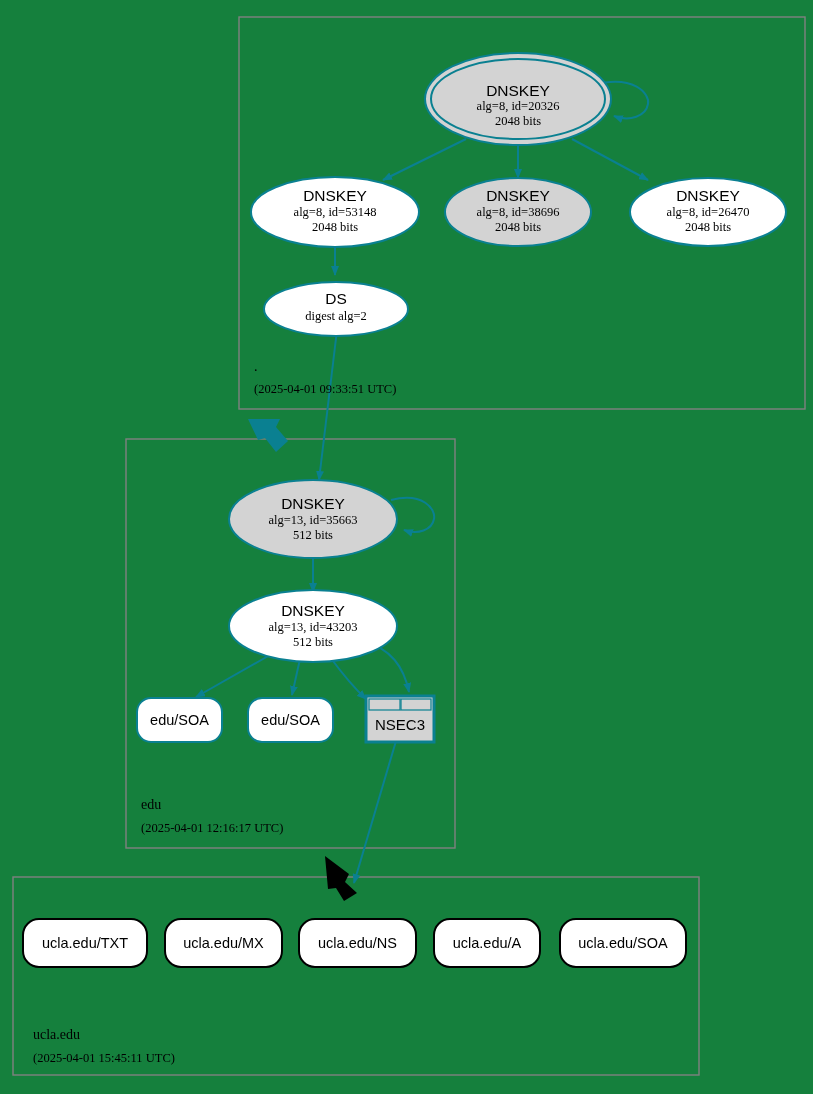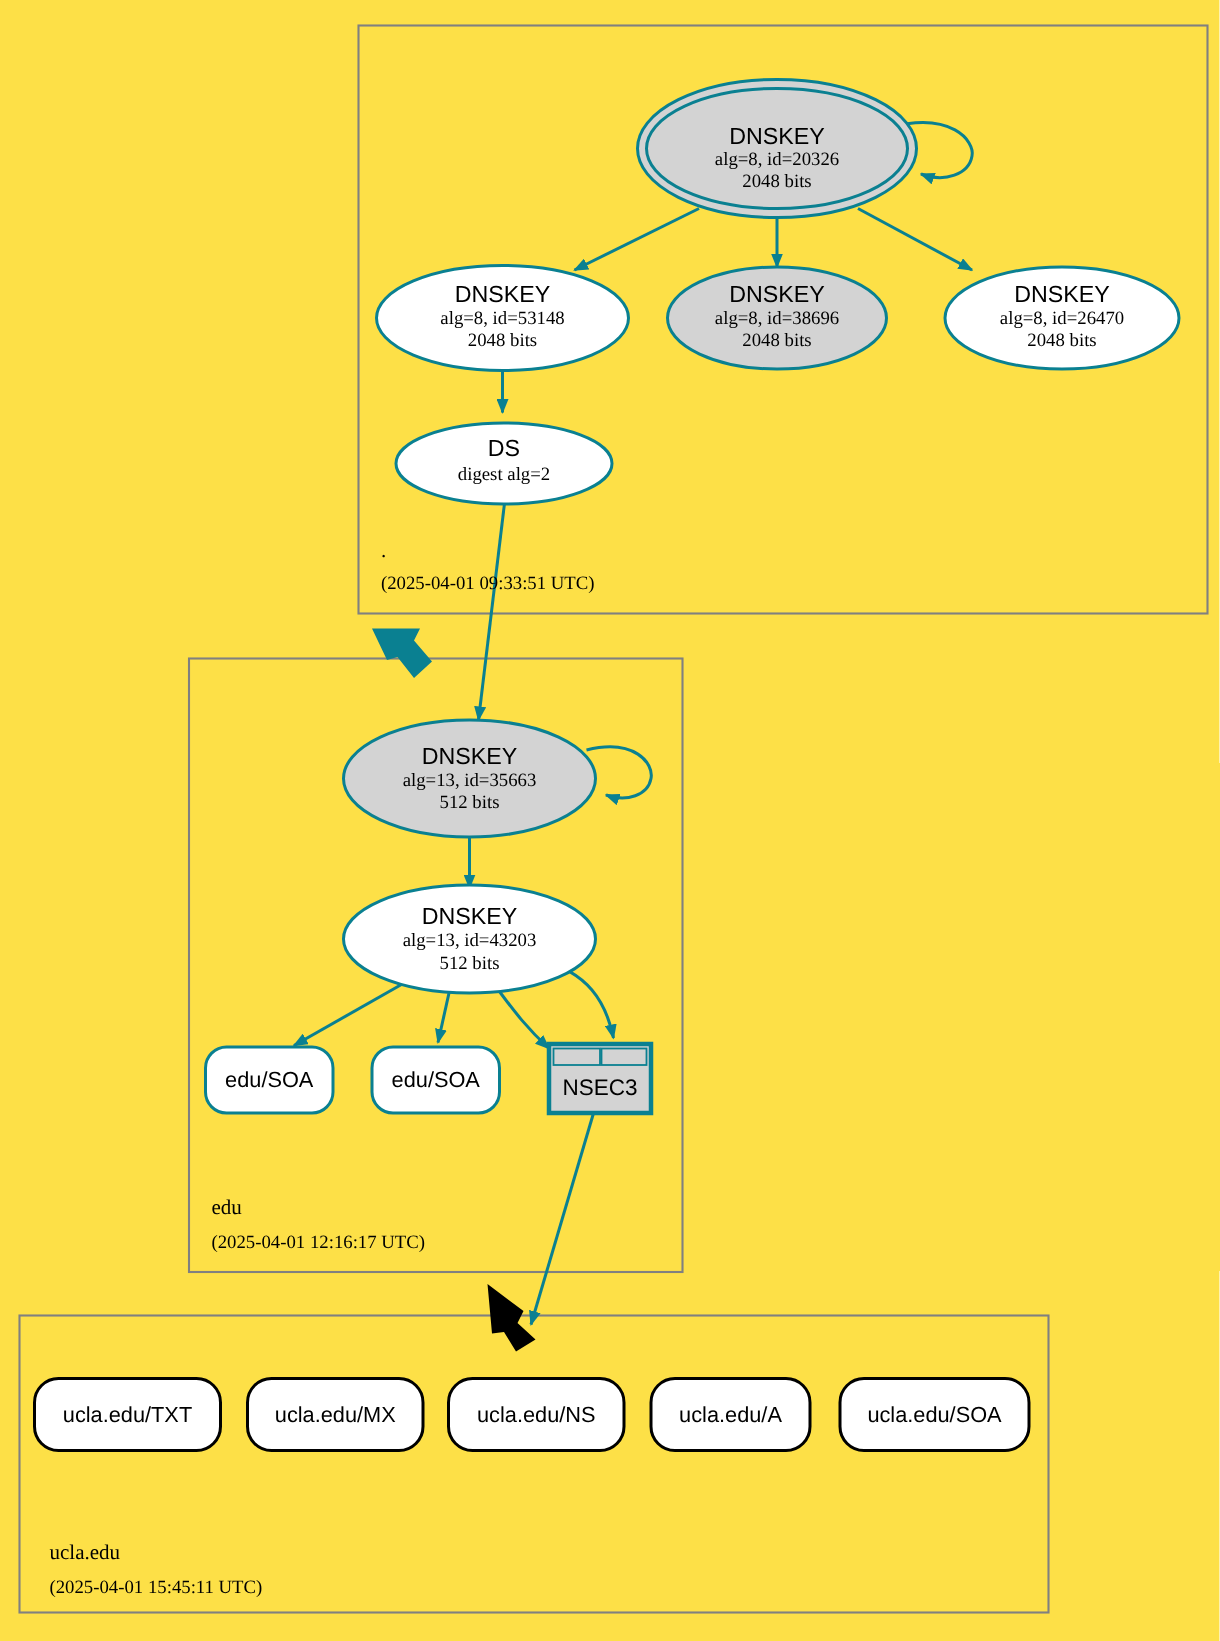--- a/index.html
+++ b/index.html
@@ -4,21 +4,21 @@
 <style>
   html, body {
     margin: 0;
     padding: 0;
     background: #ffffff;
   }
   #stage {
     position: relative;
     width: 813px;
     height: 1094px;
-    background: #fde047;
+    background: #15803d;
     font-family: "Liberation Sans", sans-serif;
     overflow: hidden;
   }
   svg.layer {
     position: absolute;
     left: 0;
     top: 0;
     width: 813px;
     height: 1094px;
   }

